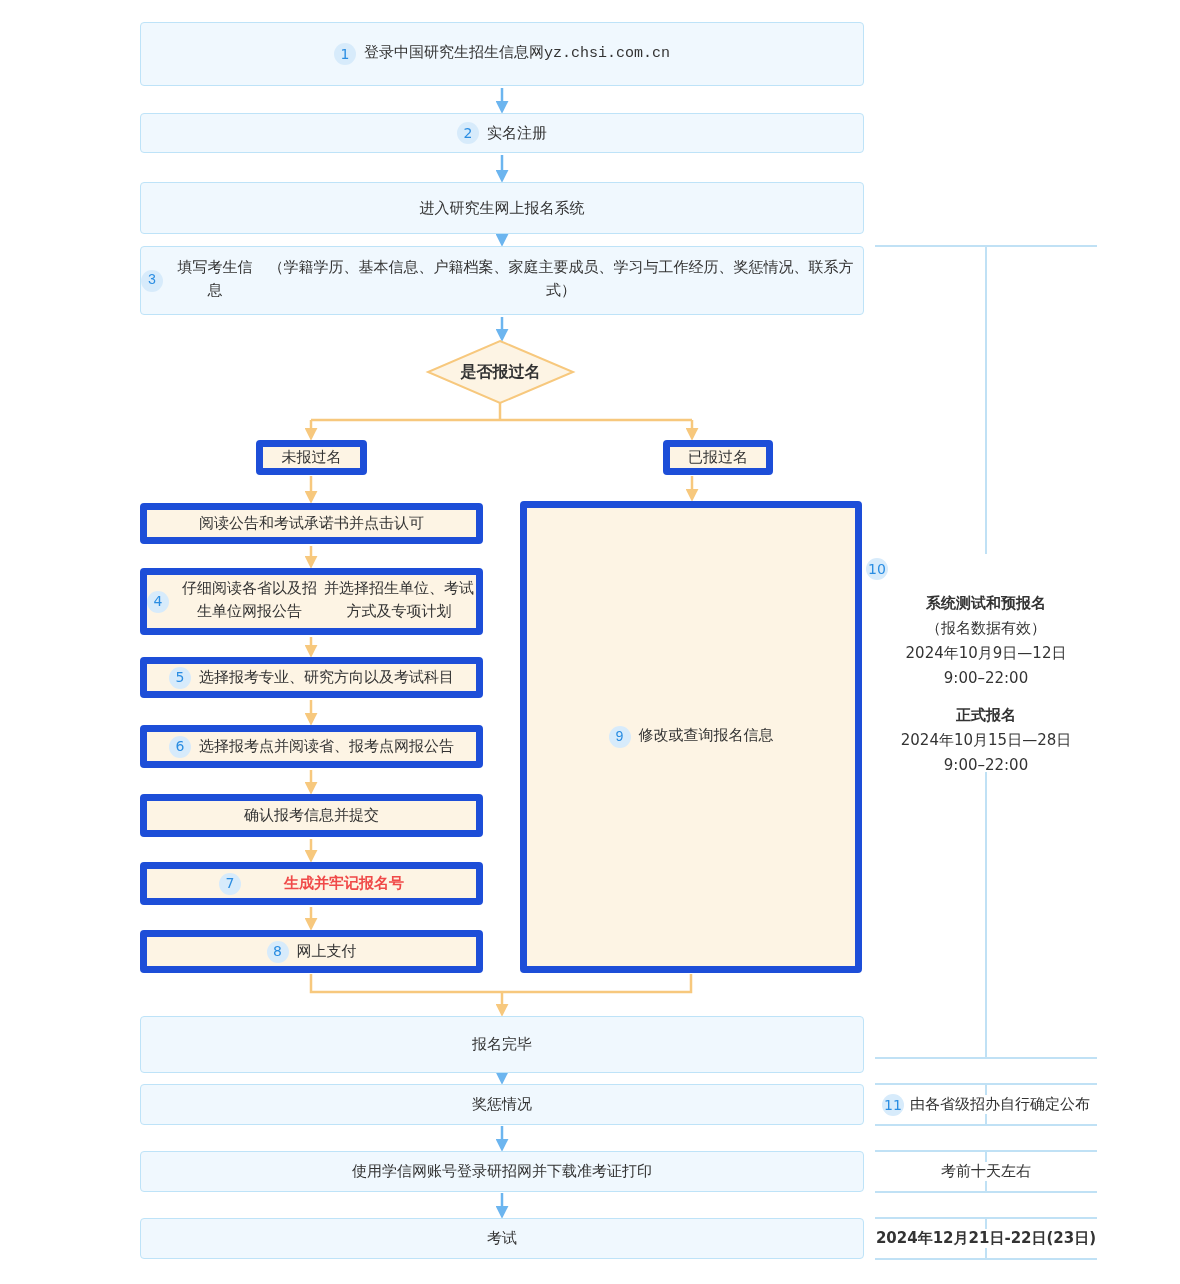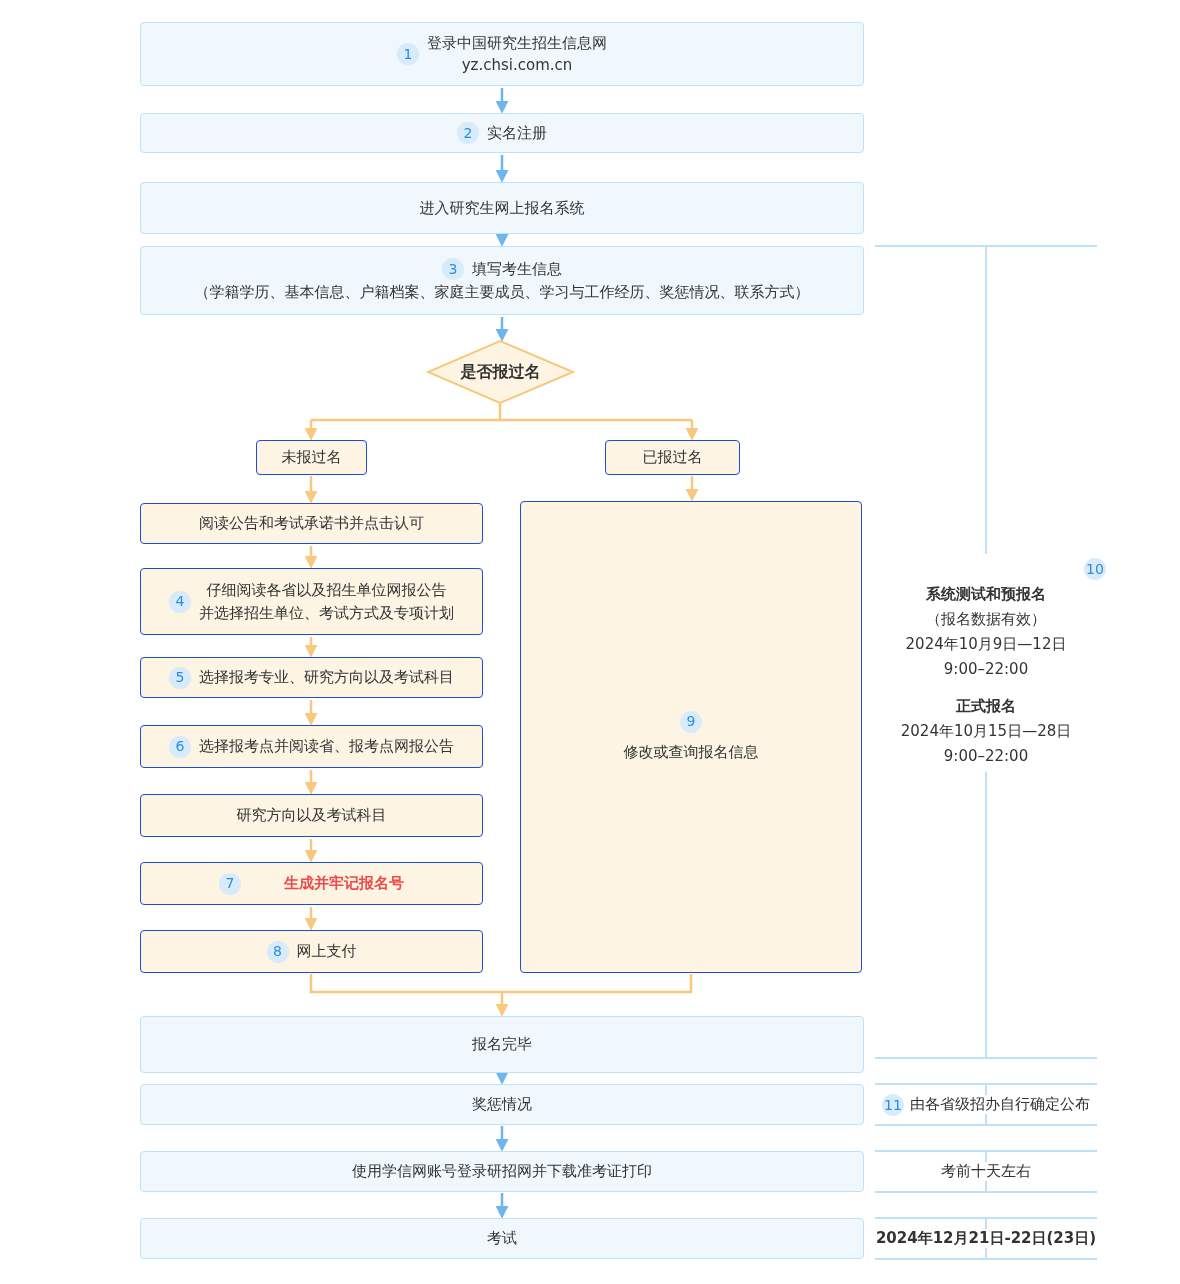--- a/index.html
+++ b/index.html
@@ -2,25 +2,25 @@
 <html><head>
 <meta charset="utf-8">
 <style>
   html,body { margin:0; padding:0; background:#fff; }
   body { font-family:"DejaVu Sans","Liberation Sans",sans-serif; }
   .canvas { position:relative; width:1180px; height:1284px; background:#fff; overflow:hidden; }
   svg.connectors { position:absolute; left:0; top:0; width:1180px; height:1284px; }
   .box { position:absolute; box-sizing:border-box; display:flex; align-items:center; justify-content:center;
          border-radius:4px; font-size:15px; color:#333; line-height:1.5; text-align:center; }
   .blue   { background:#f0f8fe; border:1px solid #bee3f8; }
-  .orange { background:#fdf4e4; border:1px solid #1d4ed8; }
+  .orange { background:#fdf4e4; border:7px solid #1d4ed8; }
   .badge { display:inline-flex; align-items:center; justify-content:center; width:22px; height:22px;
            border-radius:50%; background:#d7ebfb; color:#2a8de2; font-size:14px; flex:none; }
   .row { display:flex; align-items:center; justify-content:center; gap:8px; }
-  .col { display:flex; flex-direction:column; align-items:center; justify-content:center; }
+  .col { display:flex; flex-direction:row; align-items:center; justify-content:center;font-family:Liberation Mono, monospace; }
   .bold { font-weight:bold; }
   .red  { color:#f04a49; font-weight:bold;margin-left:35px; }
   .diamond-label { position:absolute; left:428px; top:341px; width:145px; height:62px;
                    display:flex; align-items:center; justify-content:center;
                    font-size:16px; font-weight:bold; color:#333; }
   .side10 { position:absolute; left:866px; top:558px; width:240px; text-align:center;
             color:#333; font-size:15px; }
   .side10 .ln { line-height:25px; }
   .side10 .gap { height:12px; }
   .annot { position:absolute; left:875px; width:222px; height:41px; display:flex; align-items:center;
@@ -122,21 +122,21 @@
       </div>
       <span>（学籍学历、基本信息、户籍档案、家庭主要成员、学习与工作经历、奖惩情况、联系方式）</span>
     </div>
   </div>
 
   <div class="diamond-label">是否报过名</div>
 
   <div class="box orange" style="left:256px;top:440px;width:111px;height:35px">
     <span>未报过名</span>
   </div>
-  <div class="box orange" style="left:605px;top:440px;width:135px;height:35px">
+  <div class="box orange" style="left:663px;top:440px;width:110px;height:35px">
     <span>已报过名</span>
   </div>
 
   <div class="box orange" style="left:140px;top:503px;width:343px;height:41px">
     <span>阅读公告和考试承诺书并点击认可</span>
   </div>
 
   <div class="box orange" style="left:140px;top:568px;width:343px;height:67px">
     <div class="row">
       <span class="badge">4</span>
@@ -155,21 +155,21 @@
   </div>
 
   <div class="box orange" style="left:140px;top:725px;width:343px;height:43px">
     <div class="row">
       <span class="badge">6</span>
       <span>选择报考点并阅读省、报考点网报公告</span>
     </div>
   </div>
 
   <div class="box orange" style="left:140px;top:794px;width:343px;height:43px">
-    <span>研究方向以及考试科目</span>
+    <span>确认报考信息并提交</span>
   </div>
 
   <div class="box orange" style="left:140px;top:862px;width:343px;height:43px">
     <div class="row">
       <span class="badge">7</span>
       <span class="red">生成并牢记报名号</span>
     </div>
   </div>
 
   <div class="box orange" style="left:140px;top:930px;width:343px;height:43px">
@@ -193,21 +193,21 @@
     <span>奖惩情况</span>
   </div>
   <div class="box blue" style="left:140px;top:1151px;width:724px;height:41px">
     <span>使用学信网账号登录研招网并下载准考证打印</span>
   </div>
   <div class="box blue" style="left:140px;top:1218px;width:724px;height:41px">
     <span>考试</span>
   </div>
 
   <div class="side10">
-    <div style="display:flex;justify-content:flex-end;margin-bottom:2px">
+    <div style="display:flex;justify-content:flex-start;margin-bottom:11px">
       <span class="badge">10</span>
     </div>
     <div class="ln bold">系统测试和预报名</div>
     <div class="ln">（报名数据有效）</div>
     <div class="ln">2024年10月9日—12日</div>
     <div class="ln">9:00–22:00</div>
     <div class="gap"></div>
     <div class="ln bold">正式报名</div>
     <div class="ln">2024年10月15日—28日</div>
     <div class="ln">9:00–22:00</div>

